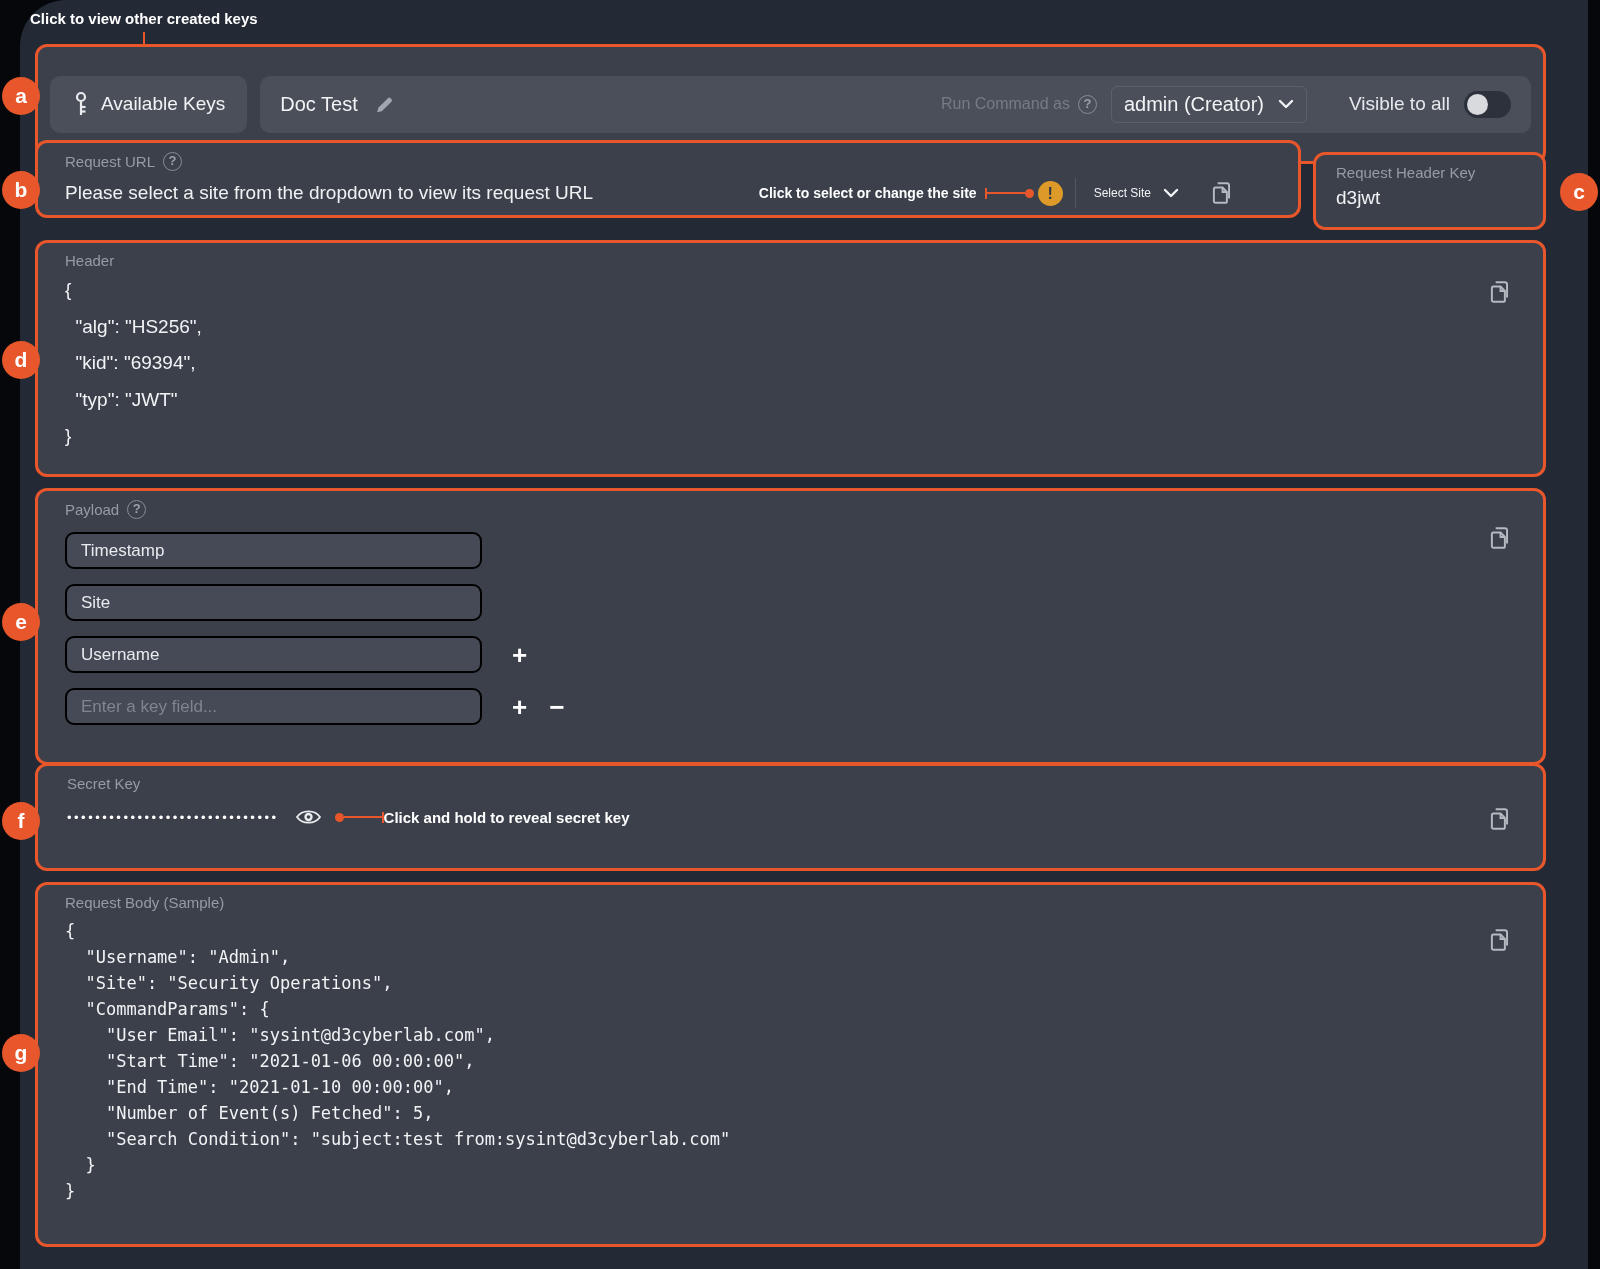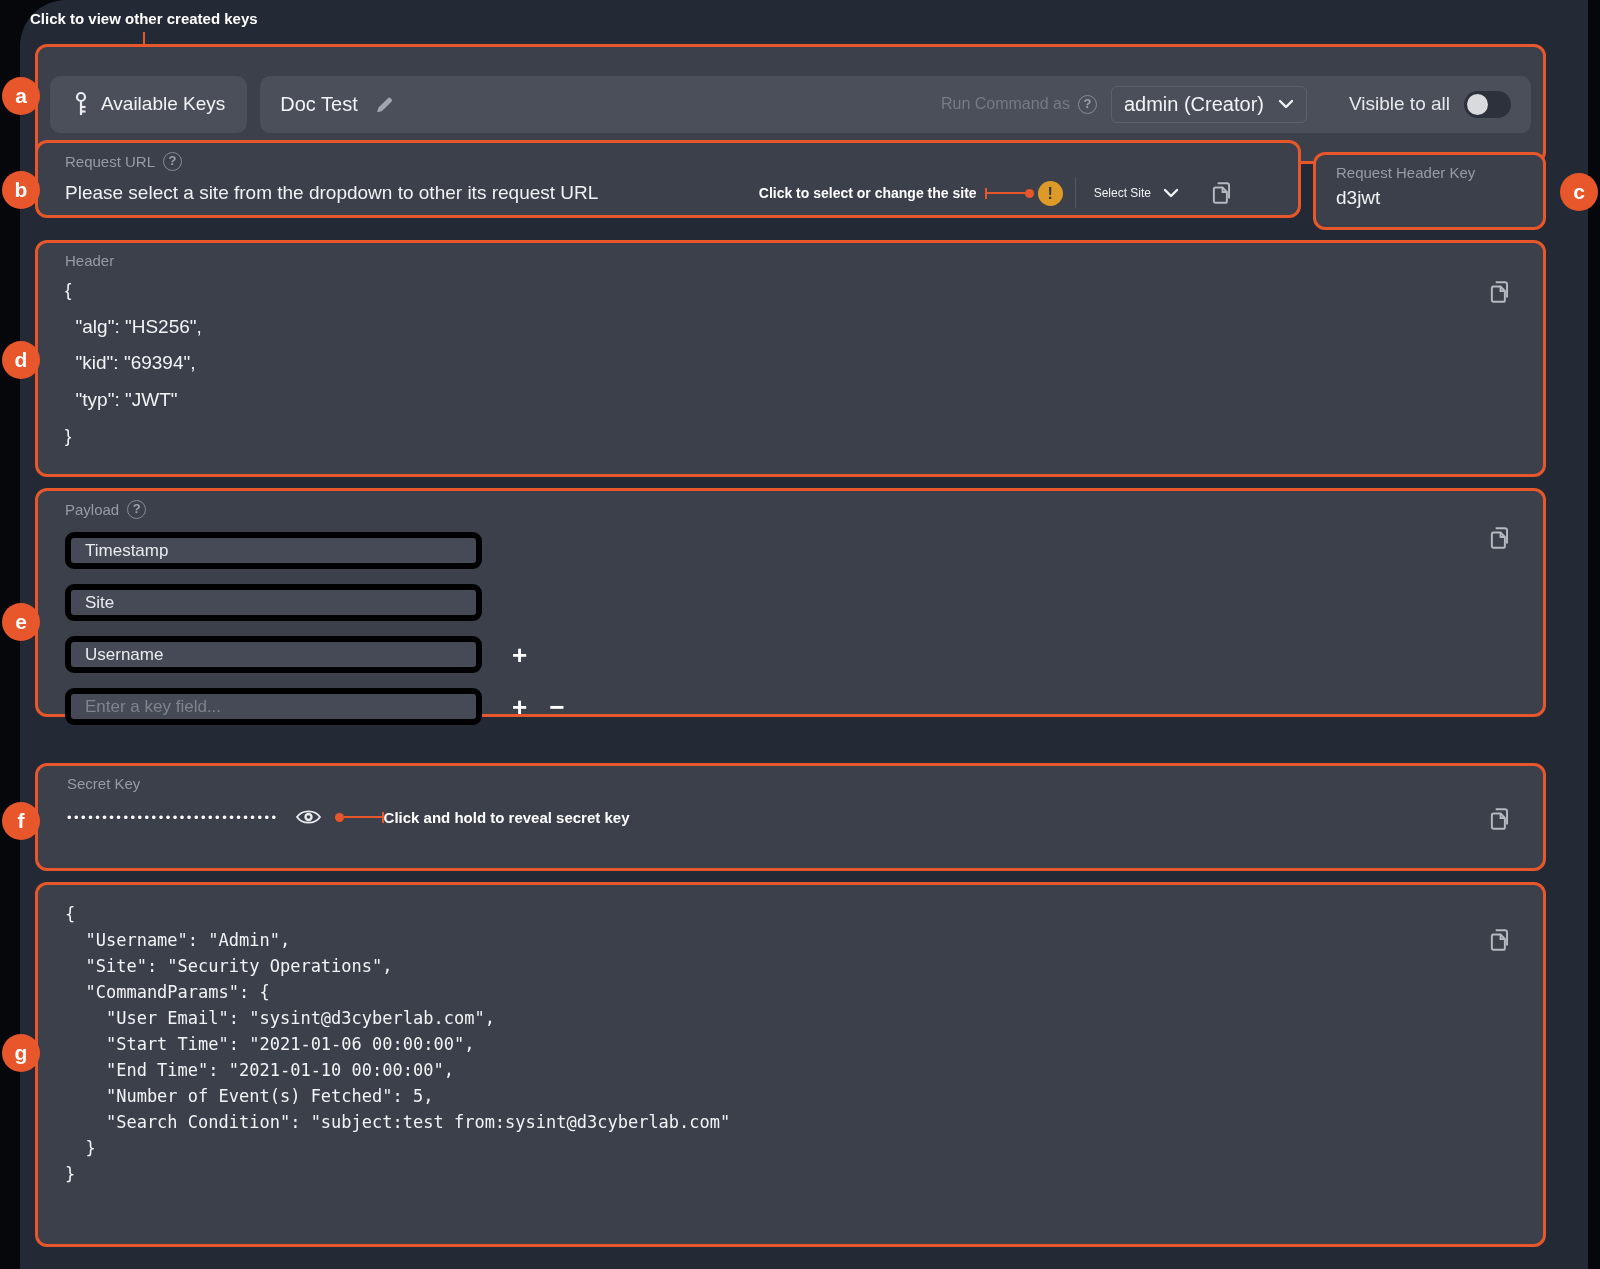--- a/index.html
+++ b/index.html
@@ -79,25 +79,25 @@
   .c-value { font-size:19px; color:#f2f3f5; margin-top:6px; }
 
   
   .sec-d { left:35px; top:240px; width:1511px; height:237px; padding:9px 27px; }
   .code-sans {
     font-family:"Liberation Sans", sans-serif; font-size:19px; line-height:36.5px;
     color:#f2f3f5; margin-top:3px; white-space:pre;
   }
 
   
-  .sec-e { left:35px; top:488px; width:1511px; height:229px; padding:9px 27px; }
+  .sec-e { left:35px; top:488px; width:1511px; height:277px; padding:9px 27px; }
   .field-rows { margin-top:13px; }
   .field-row { display:flex; align-items:center; margin-bottom:15px; height:37px; }
   .pl-input {
-    width:417px; height:37px; background:#454a56; border:6px solid #000000;
+    width:417px; height:37px; background:#454a56; border:2px solid #000000;
     border-radius:9px; color:#e9ebee; font-size:17px; padding:0 14px;
     font-family:"Liberation Sans", sans-serif; outline:none;
   }
   .pl-input::placeholder { color:#7f848d; }
   .pm-btn {
     color:#ffffff; font-size:26px; font-weight:600; margin-left:30px;
     cursor:pointer; line-height:26px; background:none; border:none;
     font-family:"Liberation Sans", sans-serif;
   }
   .pm-btn.minus { margin-left:22px; }
@@ -172,21 +172,21 @@
       </div>
     </div>
   </div>
 
   <div class="sec sec-b">
     <div class="sec-label">
       <span>Request URL</span>
       <span class="q-icon" style="margin-left:0">?</span>
     </div>
     <div class="b-row">
-      <span class="b-msg">Please select a site from the dropdown to other its request URL</span>
+      <span class="b-msg">Please select a site from the dropdown to view its request URL</span>
       <div class="right-group">
         <span class="ann">Click to select or change the site</span>
         <span class="tick" style="margin-left:8px"></span>
         <span class="hline"></span>
         <span class="hdot"></span>
         <span class="warn">!</span>
         <div class="select-group">
           <span>Select Site</span>
           <svg width="16" height="10" viewBox="0 0 16 10">
             <polyline points="2,2 8,8 14,2" fill="none" stroke="#f2f3f5" stroke-width="2.4" stroke-linecap="round" stroke-linejoin="round"></polyline>
@@ -280,20 +280,23 @@
     <span class="copy-btn" style="top:40px">
       <svg width="26" height="26" viewBox="0 0 24 24">
         <path d="M8 3 h8.5 a2 2 0 0 1 2 2 V17" fill="none" stroke="#b5b9c0" stroke-width="1.8"></path>
         <path d="M6 7 h6.5 l4 4 v8.5 a1.5 1.5 0 0 1 -1.5 1.5 h-9 a1.5 1.5 0 0 1 -1.5 -1.5 v-11 a1.5 1.5 0 0 1 1.5 -1.5 z" fill="#3b404b" stroke="#b5b9c0" stroke-width="1.8"></path>
         <path d="M12.5 7 v4 h4" fill="none" stroke="#b5b9c0" stroke-width="1.8"></path>
       </svg>
     </span>
   </div>
 
   <div class="sec sec-g">
+    <div class="sec-label">
+        <span>Request Body (Sample)</span>
+      </div>
     <pre class="code-mono">{
   "Username": "Admin",
   "Site": "Security Operations",
   "CommandParams": {
     "User Email": "sysint@d3cyberlab.com",
     "Start Time": "2021-01-06 00:00:00",
     "End Time": "2021-01-10 00:00:00",
     "Number of Event(s) Fetched": 5,
     "Search Condition": "subject:test from:sysint@d3cyberlab.com"
   }

